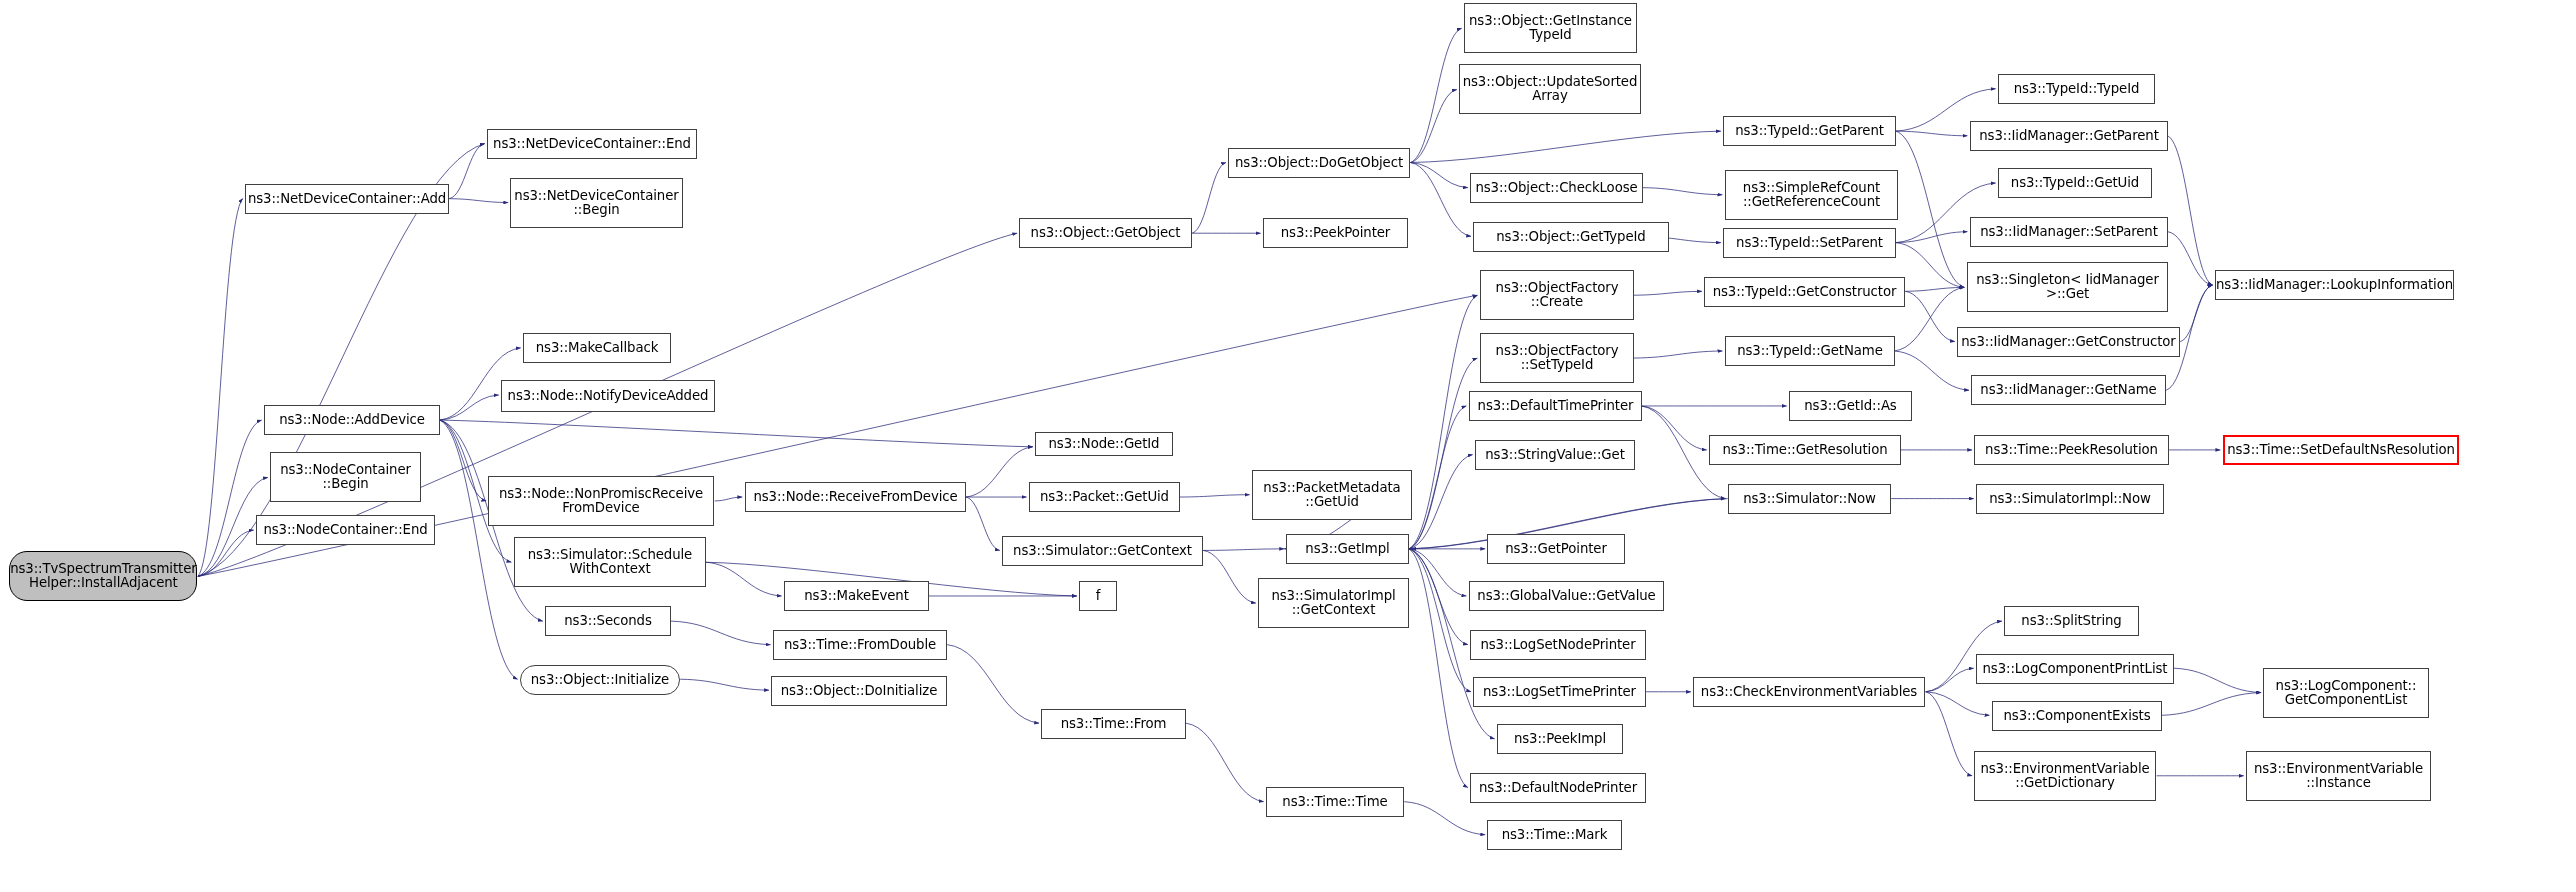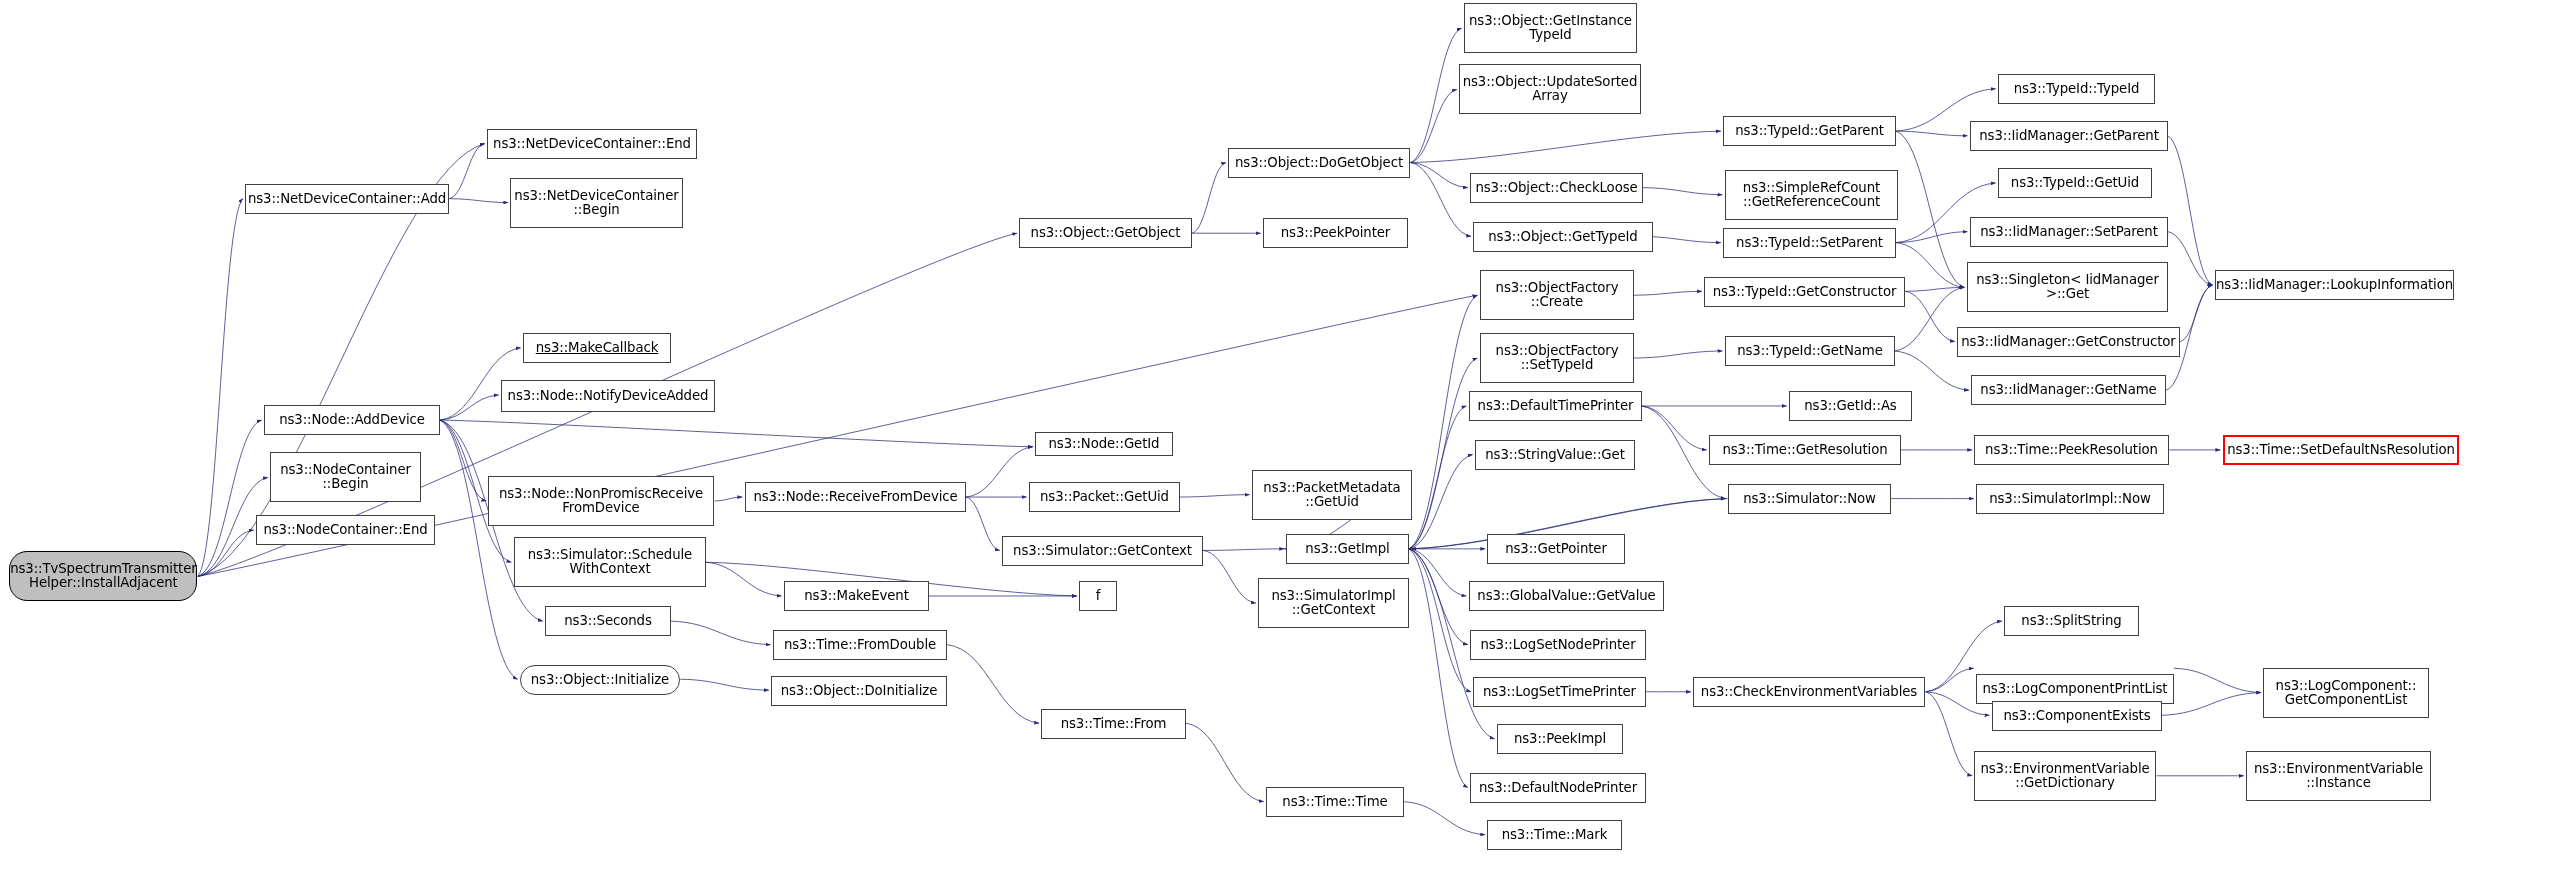--- a/index.html
+++ b/index.html
@@ -147,21 +147,21 @@
       <div class="node root" style="left: 9.4px; top: 551px; width: 188px; height: 50px;">ns3::TvSpectrumTransmitter
 Helper::InstallAdjacent</div>
       <div class="node" style="left: 245px; top: 184px; width: 204px; height: 30px;">ns3::NetDeviceContainer::Add</div>
       <div class="node" style="left: 487px; top: 129px; width: 210px; height: 30px;">ns3::NetDeviceContainer::End</div>
       <div class="node" style="left: 510px; top: 178px; width: 173px; height: 50px;">ns3::NetDeviceContainer
 ::Begin</div>
       <div class="node" style="left: 264px; top: 405px; width: 176px; height: 30px;">ns3::Node::AddDevice</div>
       <div class="node" style="left: 270px; top: 452px; width: 151px; height: 50px;">ns3::NodeContainer
 ::Begin</div>
       <div class="node" style="left: 256px; top: 515px; width: 179px; height: 30px;">ns3::NodeContainer::End</div>
-      <div class="node" style="left: 523px; top: 333px; width: 148px; height: 30px; text-decoration: underline;">ns3::MakeCallback</div>
+      <div class="node" style="left: 523px; top: 333px; width: 148px; height: 30px;">ns3::MakeCallback</div>
       <div class="node" style="left: 501px; top: 380px; width: 214px; height: 32px;">ns3::Node::NotifyDeviceAdded</div>
       <div class="node" style="left: 488px; top: 476px; width: 226px; height: 50px;">ns3::Node::NonPromiscReceive
 FromDevice</div>
       <div class="node" style="left: 514px; top: 537px; width: 192px; height: 50px;">ns3::Simulator::Schedule
 WithContext</div>
       <div class="node" style="left: 545px; top: 606px; width: 126px; height: 30px;">ns3::Seconds</div>
       <div class="node" style="left: 520px; top: 665px; width: 160px; height: 30px; border-radius: 15px;">ns3::Object::Initialize</div>
       <div class="node" style="left: 784px; top: 581px; width: 145px; height: 30px;">ns3::MakeEvent</div>
       <div class="node" style="left: 773px; top: 630px; width: 174px; height: 30px;">ns3::Time::FromDouble</div>
       <div class="node" style="left: 771px; top: 676px; width: 176px; height: 30px;">ns3::Object::DoInitialize</div>
@@ -177,21 +177,21 @@
       <div class="node" style="left: 1252px; top: 470px; width: 160px; height: 50px;">ns3::PacketMetadata
 ::GetUid</div>
       <div class="node" style="left: 1258px; top: 578px; width: 151px; height: 50px;">ns3::SimulatorImpl
 ::GetContext</div>
       <div class="node" style="left: 1266px; top: 787px; width: 138px; height: 30px;">ns3::Time::Time</div>
       <div class="node" style="left: 1464px; top: 3.1px; width: 173px; height: 50px;">ns3::Object::GetInstance
 TypeId</div>
       <div class="node" style="left: 1459px; top: 64px; width: 182px; height: 50px;">ns3::Object::UpdateSorted
 Array</div>
       <div class="node" style="left: 1470px; top: 173px; width: 173px; height: 30px;">ns3::Object::CheckLoose</div>
-      <div class="node" style="left: 1473px; top: 222px; width: 180px; height: 30px;">ns3::Object::GetTypeId</div>
+      <div class="node" style="left: 1473px; top: 222px; width: 196px; height: 30px;">ns3::Object::GetTypeId</div>
       <div class="node" style="left: 1480px; top: 270px; width: 154px; height: 50px;">ns3::ObjectFactory
 ::Create</div>
       <div class="node" style="left: 1480px; top: 333px; width: 154px; height: 50px;">ns3::ObjectFactory
 ::SetTypeId</div>
       <div class="node" style="left: 1469px; top: 391px; width: 173px; height: 30px;">ns3::DefaultTimePrinter</div>
       <div class="node" style="left: 1475px; top: 440px; width: 160px; height: 30px;">ns3::StringValue::Get</div>
       <div class="node" style="left: 1286px; top: 534px; width: 123px; height: 30px;">ns3::GetImpl</div>
       <div class="node" style="left: 1487px; top: 534px; width: 138px; height: 30px;">ns3::GetPointer</div>
       <div class="node" style="left: 1469px; top: 581px; width: 195px; height: 30px;">ns3::GlobalValue::GetValue</div>
       <div class="node" style="left: 1470px; top: 630px; width: 176px; height: 30px;">ns3::LogSetNodePrinter</div>
@@ -213,21 +213,21 @@
       <div class="node" style="left: 1970px; top: 121px; width: 198px; height: 30px;">ns3::IidManager::GetParent</div>
       <div class="node" style="left: 1998px; top: 168px; width: 154px; height: 30px;">ns3::TypeId::GetUid</div>
       <div class="node" style="left: 1970px; top: 217px; width: 198px; height: 30px;">ns3::IidManager::SetParent</div>
       <div class="node" style="left: 1967px; top: 262px; width: 201px; height: 50px;">ns3::Singleton&lt; IidManager
 &gt;::Get</div>
       <div class="node" style="left: 1957px; top: 327px; width: 223px; height: 30px;">ns3::IidManager::GetConstructor</div>
       <div class="node" style="left: 1971px; top: 375px; width: 195px; height: 30px;">ns3::IidManager::GetName</div>
       <div class="node" style="left: 1974px; top: 435px; width: 195px; height: 30px;">ns3::Time::PeekResolution</div>
       <div class="node" style="left: 1976px; top: 484px; width: 188px; height: 30px;">ns3::SimulatorImpl::Now</div>
       <div class="node" style="left: 2004px; top: 606px; width: 135px; height: 30px;">ns3::SplitString</div>
-      <div class="node" style="left: 1976px; top: 654px; width: 198px; height: 30px; margin-top: 20px;">ns3::LogComponentPrintList</div>
+      <div class="node" style="left: 1976px; top: 654px; width: 198px; height: 30px;">ns3::LogComponentPrintList</div>
       <div class="node" style="left: 1992px; top: 701px; width: 170px; height: 30px;">ns3::ComponentExists</div>
       <div class="node" style="left: 1974px; top: 751px; width: 182px; height: 50px;">ns3::EnvironmentVariable
 ::GetDictionary</div>
       <div class="node" style="left: 2215px; top: 270px; width: 239px; height: 30px;">ns3::IidManager::LookupInformation</div>
       <div class="node highlight" style="left: 2223px; top: 435px; width: 236px; height: 30px;">ns3::Time::SetDefaultNsResolution</div>
       <div class="node" style="left: 2263px; top: 668px; width: 166px; height: 50px;">ns3::LogComponent::
 GetComponentList</div>
       <div class="node" style="left: 2246px; top: 751px; width: 185px; height: 50px;">ns3::EnvironmentVariable
 ::Instance</div>
     </div>

